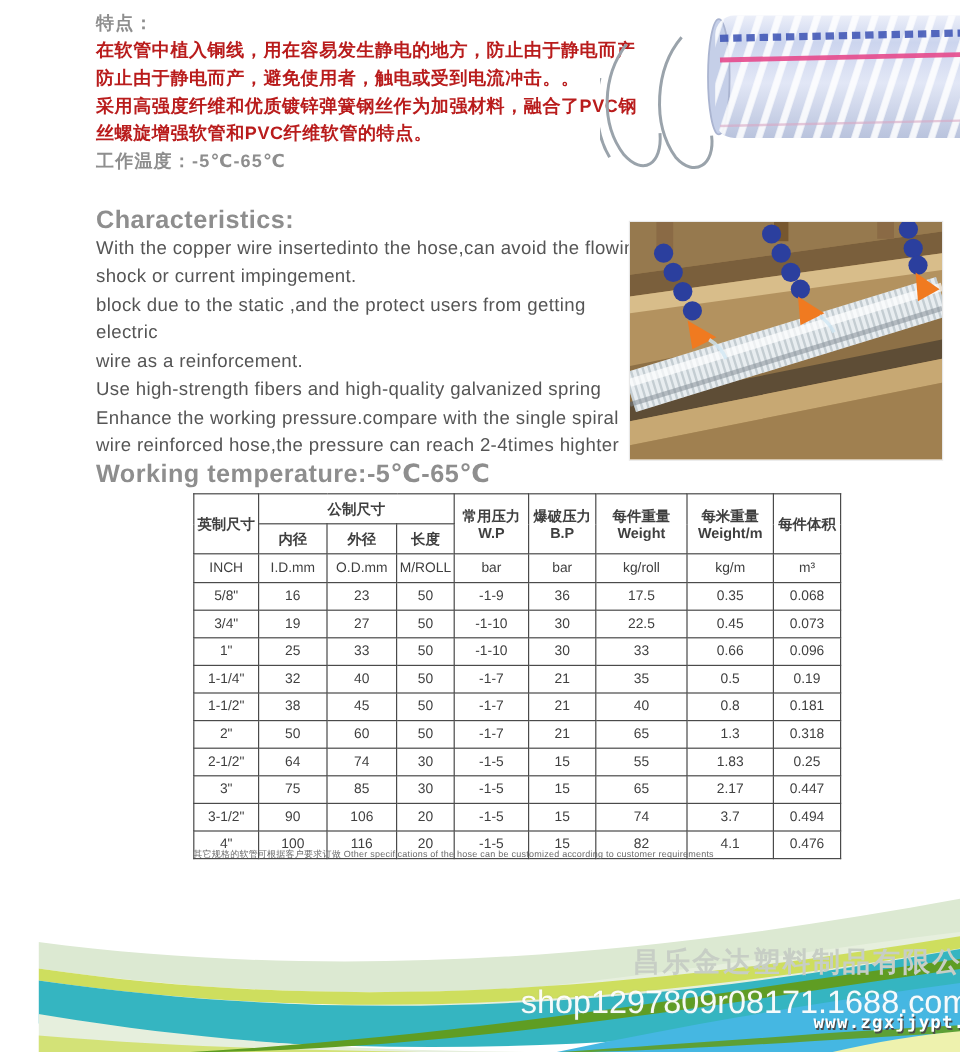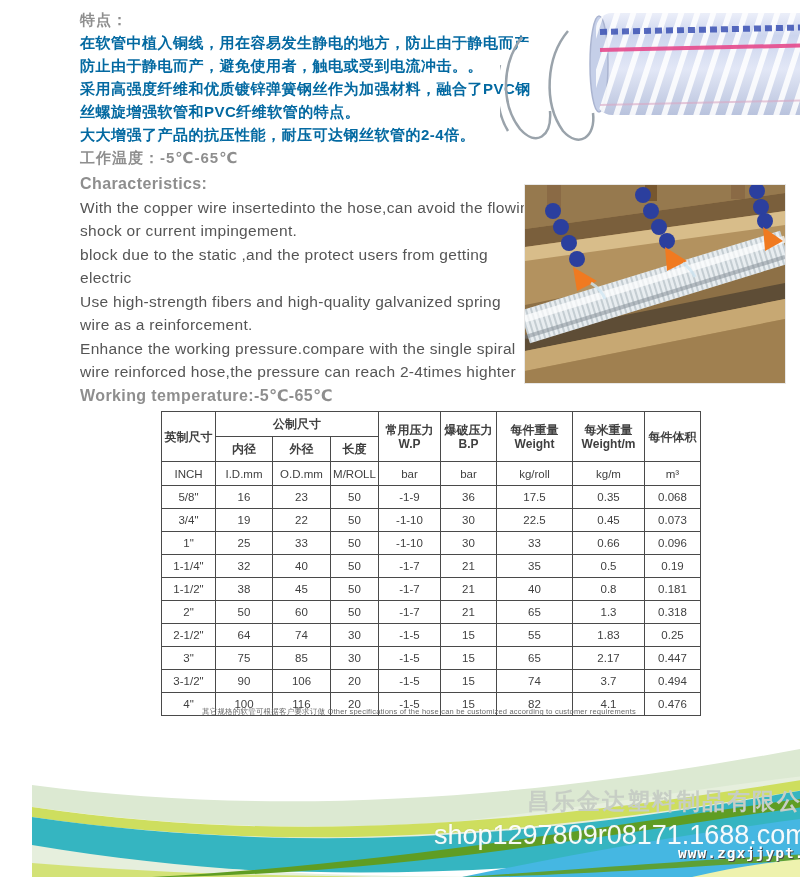--- a/index.html
+++ b/index.html
@@ -3,42 +3,42 @@
 <meta charset="utf-8">
 <style>
   html,body { margin:0; padding:0; background:#ffffff; }
   .page {
     position:relative; width:800px; height:877px; background:#ffffff;
     overflow:hidden; font-family:"Liberation Sans","DejaVu Sans",sans-serif;margin-left:32px;
   }
   
   .cn-block { position:absolute; left:48px; top:8px; width:470px; }
   .cn-title { font-size:15px; line-height:23px; color:#8e8e8e; font-weight:bold; letter-spacing:1px; }
-  .cn-line  { font-size:15px; line-height:23px; color:#0369a1; font-weight:600; letter-spacing:0.5px; }
+  .cn-line  { font-size:15px; line-height:23px; color:#b91c1c; font-weight:600; letter-spacing:0.5px; }
   .en-block { position:absolute; left:48px; top:172px; width:460px; }
-  .en-title { font-size:16px; line-height:23.5px; color:#8e8e8e; font-weight:bold; letter-spacing:0.4px; }
+  .en-title { font-size:21px; line-height:23.5px; color:#8e8e8e; font-weight:bold; letter-spacing:0.4px; }
   .en-line  { font-size:15.5px; line-height:23.5px; color:#555555; letter-spacing:0.3px; }
   
   .hose-img { position:absolute; left:468px; top:5px; }
   .factory-img { position:absolute; left:493px; top:185px; box-shadow:0 0 0 1px #e8e8e8; }
   
   .spec-table {
     position:absolute; left:129px; top:411px;
     border-collapse:collapse; table-layout:fixed;
   }
   .spec-table th, .spec-table td {
     border:1px solid #4a4a4a; text-align:center; vertical-align:middle;
     padding:0; color:#3f3f3f; white-space:pre-line; overflow:hidden;
   }
   .spec-table th { font-size:12px; font-weight:600; height:24px; line-height:14px; }
   .spec-table tr.units th { font-weight:normal; font-size:11.5px; height:23px; }
   .spec-table td { font-size:11.5px; height:22px; }
   .footnote {
     position:absolute; left:129px; top:707px; width:560px;
-    font-size:7.5px; color:#6a6a6a; letter-spacing:0.2px;padding-left:41px;
+    font-size:7.5px; color:#6a6a6a; letter-spacing:0.2px;
   }
   
   .waves { position:absolute; left:0; top:745px; }
   .company-name {
     position:absolute; left:495px; top:786px; font-size:23px; font-weight:bold;
     color:#c7cec5; letter-spacing:2px; white-space:nowrap;
   }
   .shop-url {
     position:absolute; left:402px; top:820px; font-size:27px;
     color:#ffffff; opacity:0.95; white-space:nowrap; text-shadow:0 0 2px rgba(160,160,160,0.35);
@@ -54,21 +54,20 @@
 
 <div class="page">
 
   <div class="cn-block">
     <div class="cn-title">特点：</div>
     <div>
         <div class="cn-line">在软管中植入铜线，用在容易发生静电的地方，防止由于静电而产</div>
         <div class="cn-line">防止由于静电而产，避免使用者，触电或受到电流冲击。。</div>
         <div class="cn-line">采用高强度纤维和优质镀锌弹簧钢丝作为加强材料，融合了PVC钢</div>
         <div class="cn-line">丝螺旋增强软管和PVC纤维软管的特点。</div>
-        <div class="cn-line">大大增强了产品的抗压性能，耐压可达钢丝软管的2-4倍。</div>
       </div>
     <div class="cn-title">工作温度：-5℃-65℃</div>
   </div>
 
   <svg class="hose-img" width="327" height="158" viewBox="0 0 327 158">
     <defs>
       <linearGradient id="hoseGrad" x1="0" y1="0" x2="0" y2="1">
         <stop offset="0" stop-color="#eceff9"></stop>
         <stop offset="0.22" stop-color="#ccd5ee"></stop>
         <stop offset="0.55" stop-color="#e2e7f6"></stop>
@@ -94,22 +93,22 @@
       <line x1="100" y1="100" x2="324" y2="95" stroke="#d9a8c4" stroke-width="2" opacity="0.6"></line>
     </g>
   </svg>
 
   <div class="en-block">
     <div class="en-title">Characteristics:</div>
     <div>
         <div class="en-line">With the copper wire insertedinto the hose,can avoid the flowing</div>
         <div class="en-line">shock or current impingement.</div>
         <div class="en-line">block due to the static ,and the protect users from getting electric</div>
+        <div class="en-line">wire as a reinforcement.</div>
         <div class="en-line">Use high-strength fibers and high-quality galvanized spring</div>
-        <div class="en-line">wire as a reinforcement.</div>
         <div class="en-line">Enhance the working pressure.compare with the single spiral</div>
         <div class="en-line">wire reinforced hose,the pressure can reach 2-4times highter</div>
       </div>
     <div class="en-title">Working temperature:-5℃-65℃</div>
   </div>
 
   <svg class="factory-img" width="260" height="198" viewBox="0 0 260 198">
     <rect width="260" height="198" fill="#b3925f"></rect>
     <polygon points="0,0 260,0 260,8 0,44" fill="#96794e"></polygon>
     <polygon points="0,44 260,8 260,26 0,62" fill="#7a5f3c"></polygon>
@@ -199,21 +198,21 @@
           <td>50</td>
           <td>-1-9</td>
           <td>36</td>
           <td>17.5</td>
           <td>0.35</td>
           <td>0.068</td>
         </tr>
         <tr>
           <td>3/4"</td>
           <td>19</td>
-          <td>22</td>
+          <td>27</td>
           <td>50</td>
           <td>-1-10</td>
           <td>30</td>
           <td>22.5</td>
           <td>0.45</td>
           <td>0.073</td>
         </tr>
         <tr>
           <td>1"</td>
           <td>25</td>

